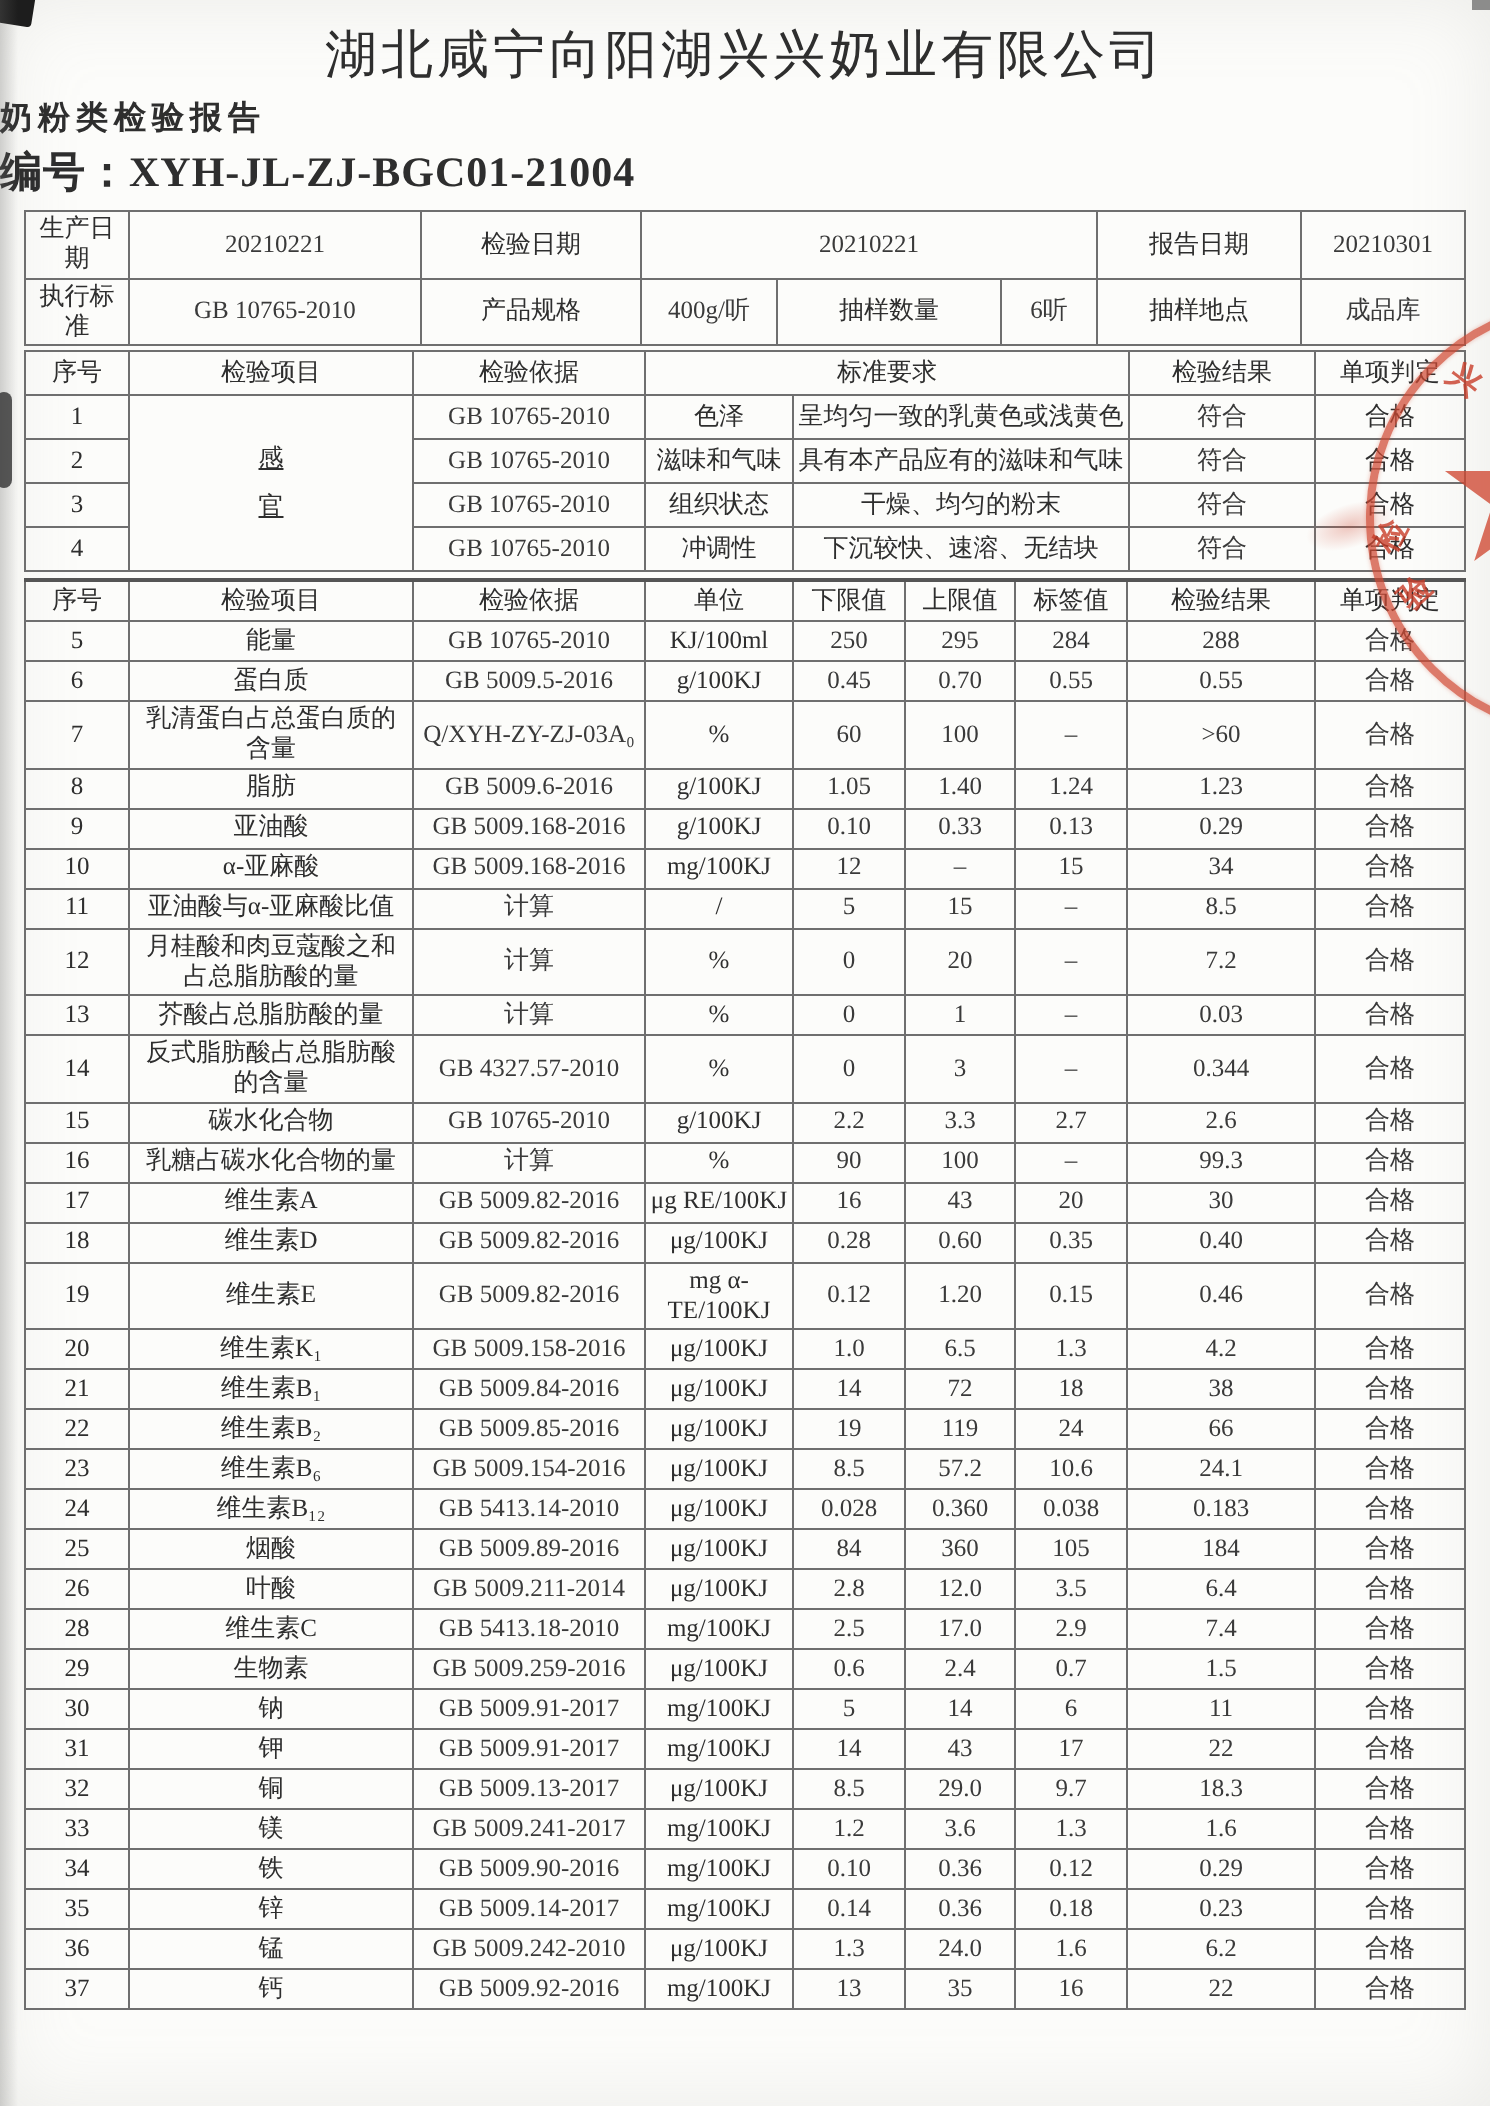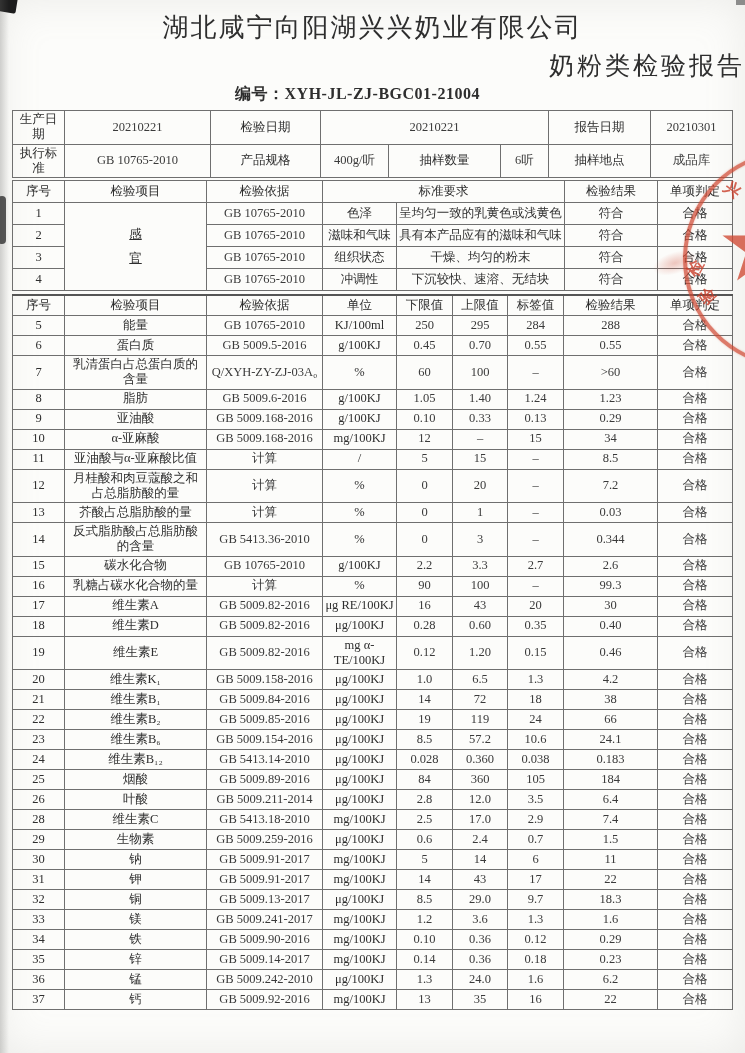--- a/index.html
+++ b/index.html
@@ -14,22 +14,22 @@
     box-shadow:inset 0 0 40px rgba(160,160,155,0.18);
   }
   
   .artifact{position:absolute;pointer-events:none;}
   .corner-tl{top:-7px;left:-7px;width:24px;height:19px;background:#1d1d1d;transform:rotate(9deg);border-radius:2px;}
   .edge-streak{left:0;top:0;bottom:0;width:9px;background:linear-gradient(to right,rgba(110,110,108,0.28),rgba(110,110,108,0));}
   .edge-blob{left:-2px;top:196px;width:8px;height:48px;background:#3b3b3b;border-radius:4px;opacity:.85;}
   .speck-tr{right:0;top:0;width:9px;height:5px;background:#4a4a4a;opacity:.6;}
 
   .title{margin:10px 0 4px 0;text-align:center;font-size:26px;font-weight:400;letter-spacing:2px;}
-  .subtitle{margin:0;text-align:right;font-size:25px;font-weight:400;letter-spacing:3px;}
-  .report-no{margin:2px 30px 5px 0;text-align:center;font-size:16px;letter-spacing:.5px;font-weight:600;}
+  .subtitle{margin:0;text-align:left;font-size:16px;font-weight:700;letter-spacing:3px;}
+  .report-no{margin:2px 30px 5px 0;text-align:left;font-size:21px;letter-spacing:.5px;font-weight:600;}
 
   table{border-collapse:collapse;table-layout:fixed;margin:0 auto;width:720px;}
   td,th{border:1px solid #6f6f6f;text-align:center;vertical-align:middle;
         font-size:12.5px;line-height:1.22;padding:1px 2px;font-weight:normal;
         overflow:hidden;word-break:break-word;}
   table{border:1.5px solid #555;}
   .tbl-info{margin-top:2px;padding-left:24px;}
   .tbl-info td{height:21px;}
   .tbl-s1{margin-top:2px;}
   .tbl-s1 td,.tbl-s1 th{height:19px;}
@@ -280,21 +280,21 @@
           <td>%</td>
           <td class="val">0</td>
           <td class="val">1</td>
           <td class="val">–</td>
           <td class="val">0.03</td>
           <td class="val">合格</td>
         </tr>
         <tr>
           <td>14</td>
           <td>反式脂肪酸占总脂肪酸的含量</td>
-          <td class="nowrap val">GB 5413.36-2010</td>
+          <td class="nowrap val">GB 4327.57-2010</td>
           <td>%</td>
           <td class="val">0</td>
           <td class="val">3</td>
           <td class="val">–</td>
           <td class="val">0.344</td>
           <td class="val">合格</td>
         </tr>
         <tr>
           <td>15</td>
           <td>碳水化合物</td>

